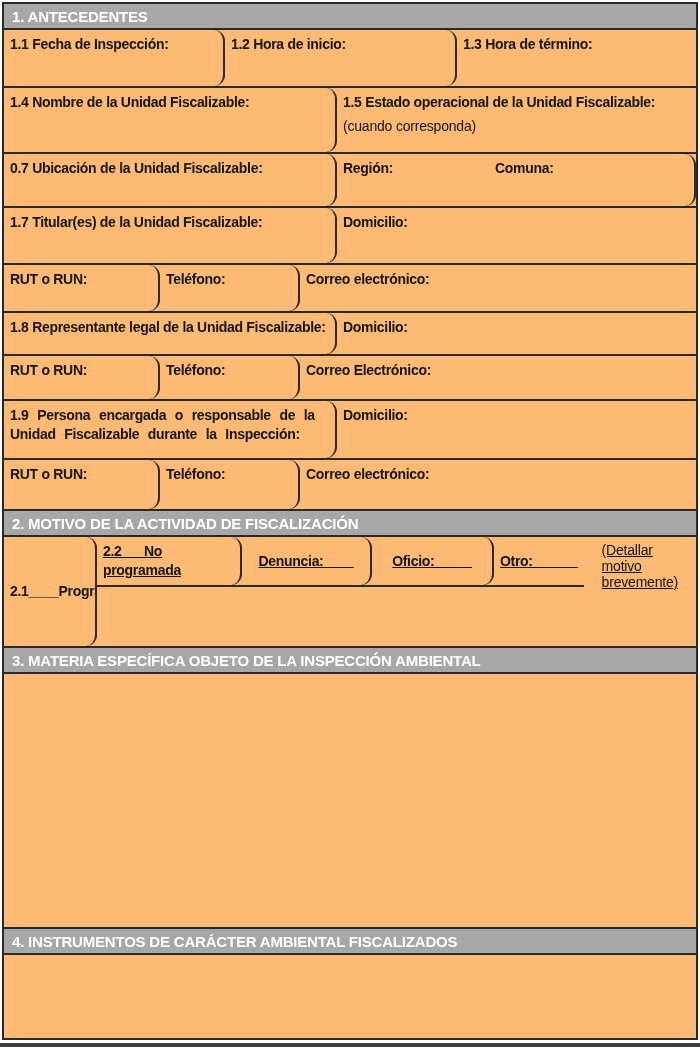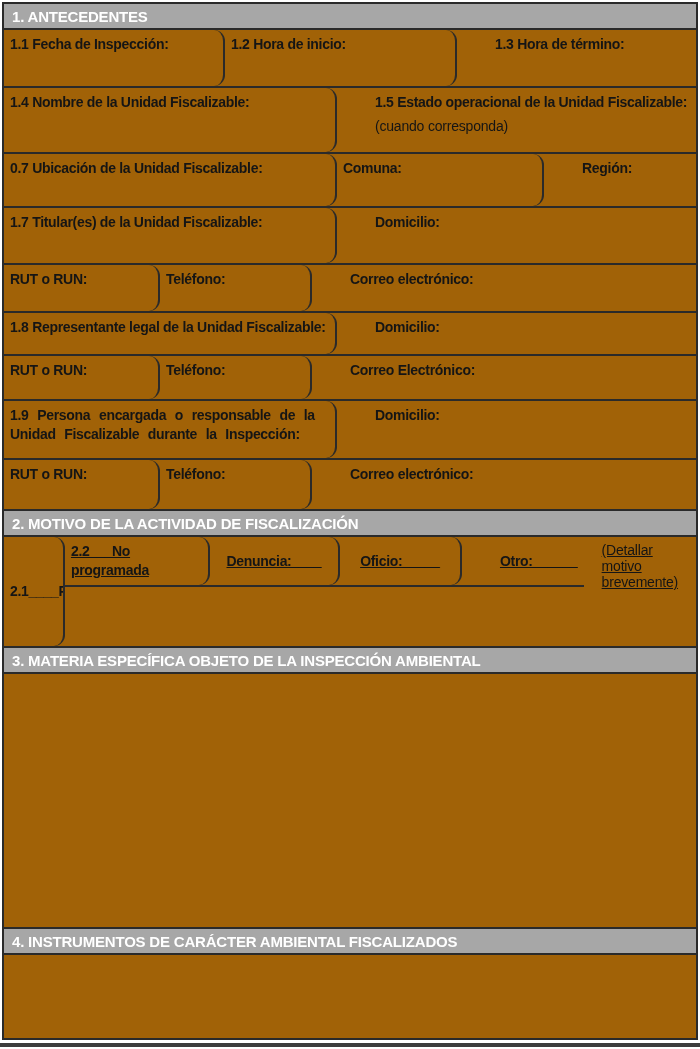--- a/index.html
+++ b/index.html
@@ -11,47 +11,47 @@
   }
   *{margin:0;padding:0;box-sizing:border-box;}
   body{background:#fff;}
   .page{
     position:relative;width:700px;height:1049px;background:var(--page-bg);
     font-family:"Liberation Sans","DejaVu Sans",sans-serif;color:var(--text);
     overflow:hidden;
   }
   .form-table{
     position:absolute;left:2px;top:2px;width:696px;
-    border:2px solid var(--border);background:#a16207;
+    border:2px solid var(--border);background:#fdba74;
   }
   .sec{
     height:26px;background:var(--section-header-bg);
     border-bottom:2px solid var(--border);
     display:flex;align-items:center;padding:0 8px;
   }
   .sec span{
     color:var(--section-header-text);font-weight:bold;font-size:15px;letter-spacing:-0.2px;
   }
   .row{display:flex;border-bottom:2px solid var(--border);}
   .cell{border-right:2px solid var(--border);padding:5px 6px;overflow:hidden;border-radius:11px;}
-  .cell.last{border-right:none;flex:1;margin-left:32px;}
+  .cell.last{border-right:none;flex:1;}
   .lbl{font-weight:bold;font-size:14px;letter-spacing:-0.3px;line-height:1.35;display:block;}
   .plain{font-weight:normal;font-size:14px;letter-spacing:-0.2px;display:block;}
   .note-gap{margin-top:6px;}
   .justify{text-align:justify;white-space:pre-line;word-spacing:5px;}
   
   .h-a{height:58px}.h-b{height:66px}.h-c{height:54px}.h-d{height:57px}
   .h-e{height:48px}.h-f{height:43px}.h-g{height:45px}.h-h{height:59px}
   .h-i{height:51px}.h-2{height:111px}.h-3b{height:255px}.h-4b{height:83px}
   .no-bb{border-bottom:none;}
   
   .w-a1{width:221px}.w-a2{width:232px}
   .w-main{width:333px}
   .w-comuna{width:207px}
-  .w-rut{width:156px}.w-tel{width:152px}
+  .w-rut{width:156px}.w-tel{width:140px}
   .w-prog{width:190px}
   .w-noprog{width:145px}.w-den{width:130px}.w-ofi{width:122px}
   .vcenter{display:flex;align-items:center;text-align:right;}
   .ccenter{display:flex;align-items:center;justify-content:center;text-align:center;}
   .sub{flex:1;display:flex;flex-direction:row;text-decoration:underline;}
   .subrow{display:flex;height:50px;border-bottom:2px solid var(--border);}
   .subrow2{flex:1;padding:5px 18px;}
   .bottom-bar{
     position:absolute;left:0;top:1043px;width:700px;height:4px;background:#3d3d3d;
   }
@@ -85,25 +85,25 @@
       <div class="cell last">
         <span class="lbl">1.5 Estado operacional de la Unidad Fiscalizable:</span>
         <span class="plain note-gap">(cuando corresponda)</span>
       </div>
     </div>
 
     <div class="row h-c">
       <div class="cell w-main">
         <span class="lbl">0.7 Ubicación de la Unidad Fiscalizable:</span>
       </div>
+      <div class="cell last">
+        <span class="lbl">Región:</span>
+      </div>
       <div class="cell w-comuna">
         <span class="lbl">Comuna:</span>
-      </div>
-      <div class="cell last">
-        <span class="lbl">Región:</span>
       </div>
     </div>
 
     <div class="row h-d">
       <div class="cell w-main">
         <span class="lbl">1.7 Titular(es) de la Unidad Fiscalizable:</span>
       </div>
       <div class="cell last">
         <span class="lbl">Domicilio:</span>
       </div>

